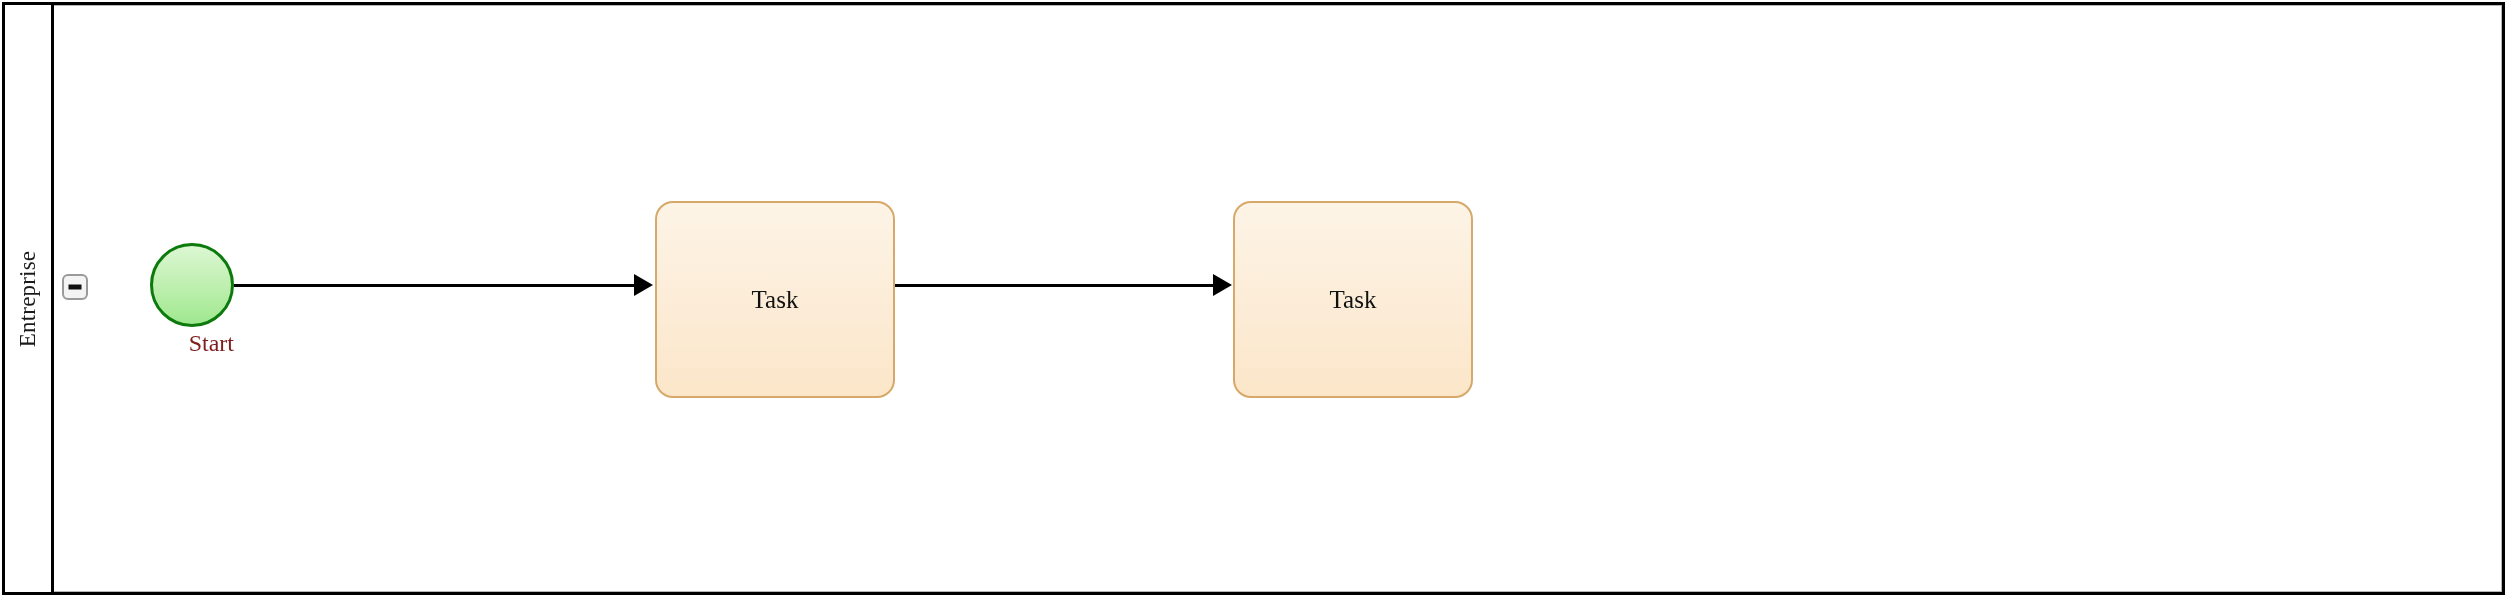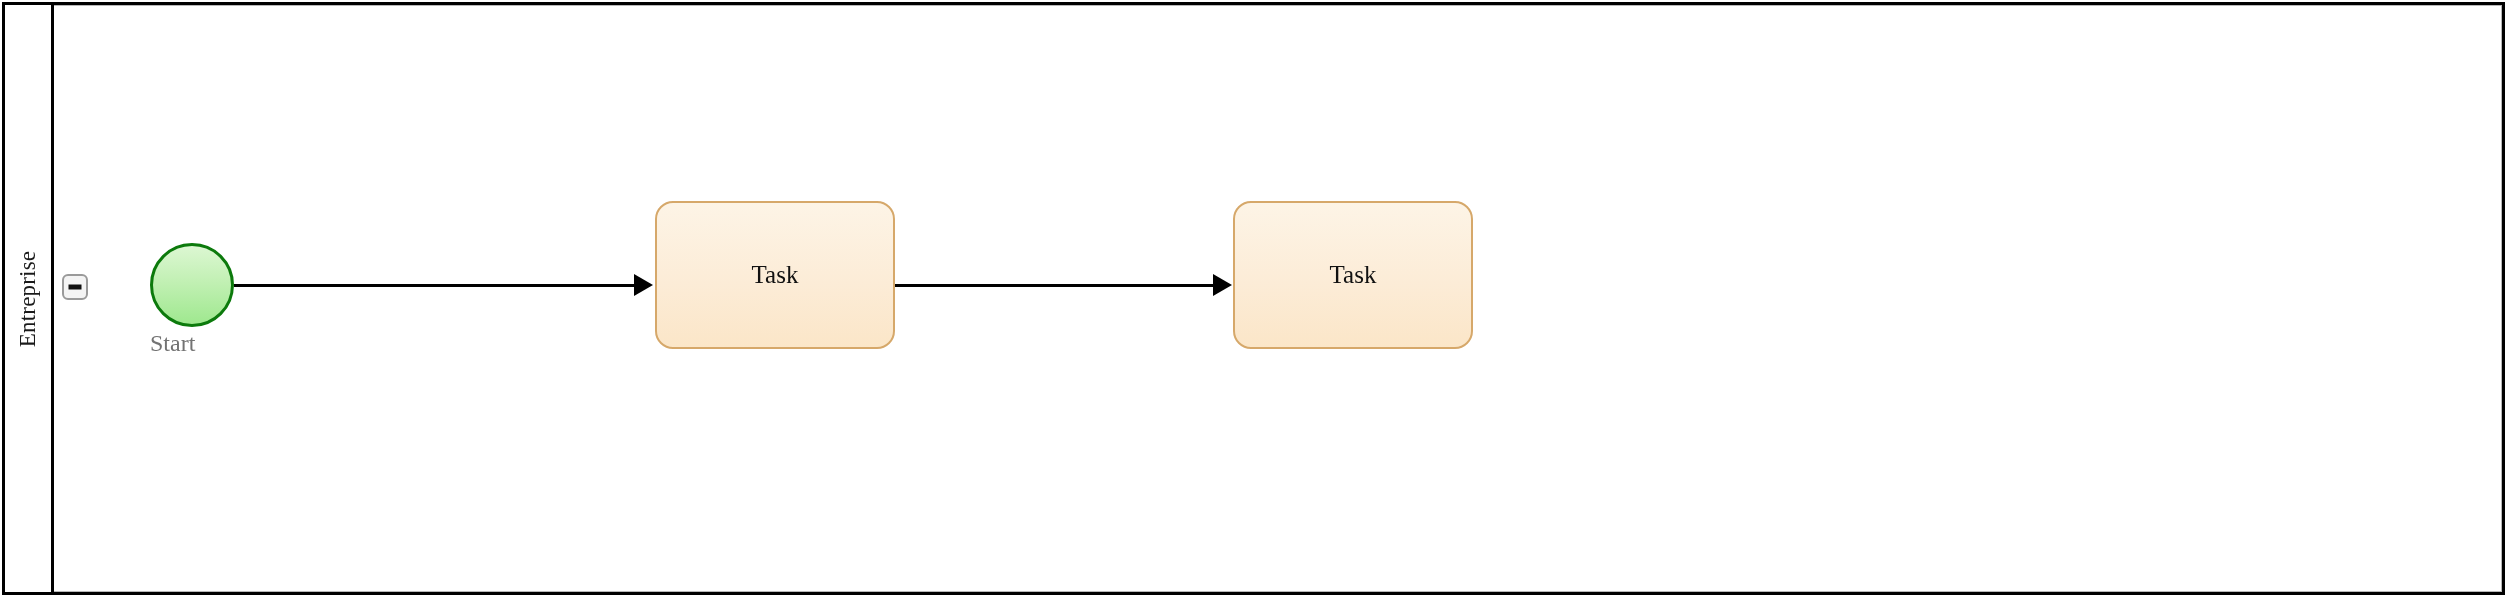--- a/index.html
+++ b/index.html
@@ -105,32 +105,32 @@
     box-sizing: border-box;
     border-radius: 50%;
     border: 3px solid #0c7a0c;
     background: linear-gradient(to bottom, #dcf7d2 0%, #c2f0b4 45%, #9fe88f 100%);
   }
   .start-label {
     position: absolute;
     left: 145px;
     top: 325px;
     width: 84px;
-    text-align: left;
+    text-align: right;
     font-size: 24px;
-    color: #737373;
+    color: #7f1d1d;
     white-space: nowrap;
   }
 
   
   .task {
     position: absolute;
     top: 196px;
     width: 240px;
-    height: 148px;
+    height: 197px;
     box-sizing: border-box;
     border: 2px solid #d6a86a;
     border-radius: 18px;
     background: linear-gradient(to bottom, #fdf4e6 0%, #fcecd7 55%, #fbe6c8 100%);
     display: flex;
     align-items: center;
     justify-content: center;
   }
   .task-label {
     font-size: 25px;

